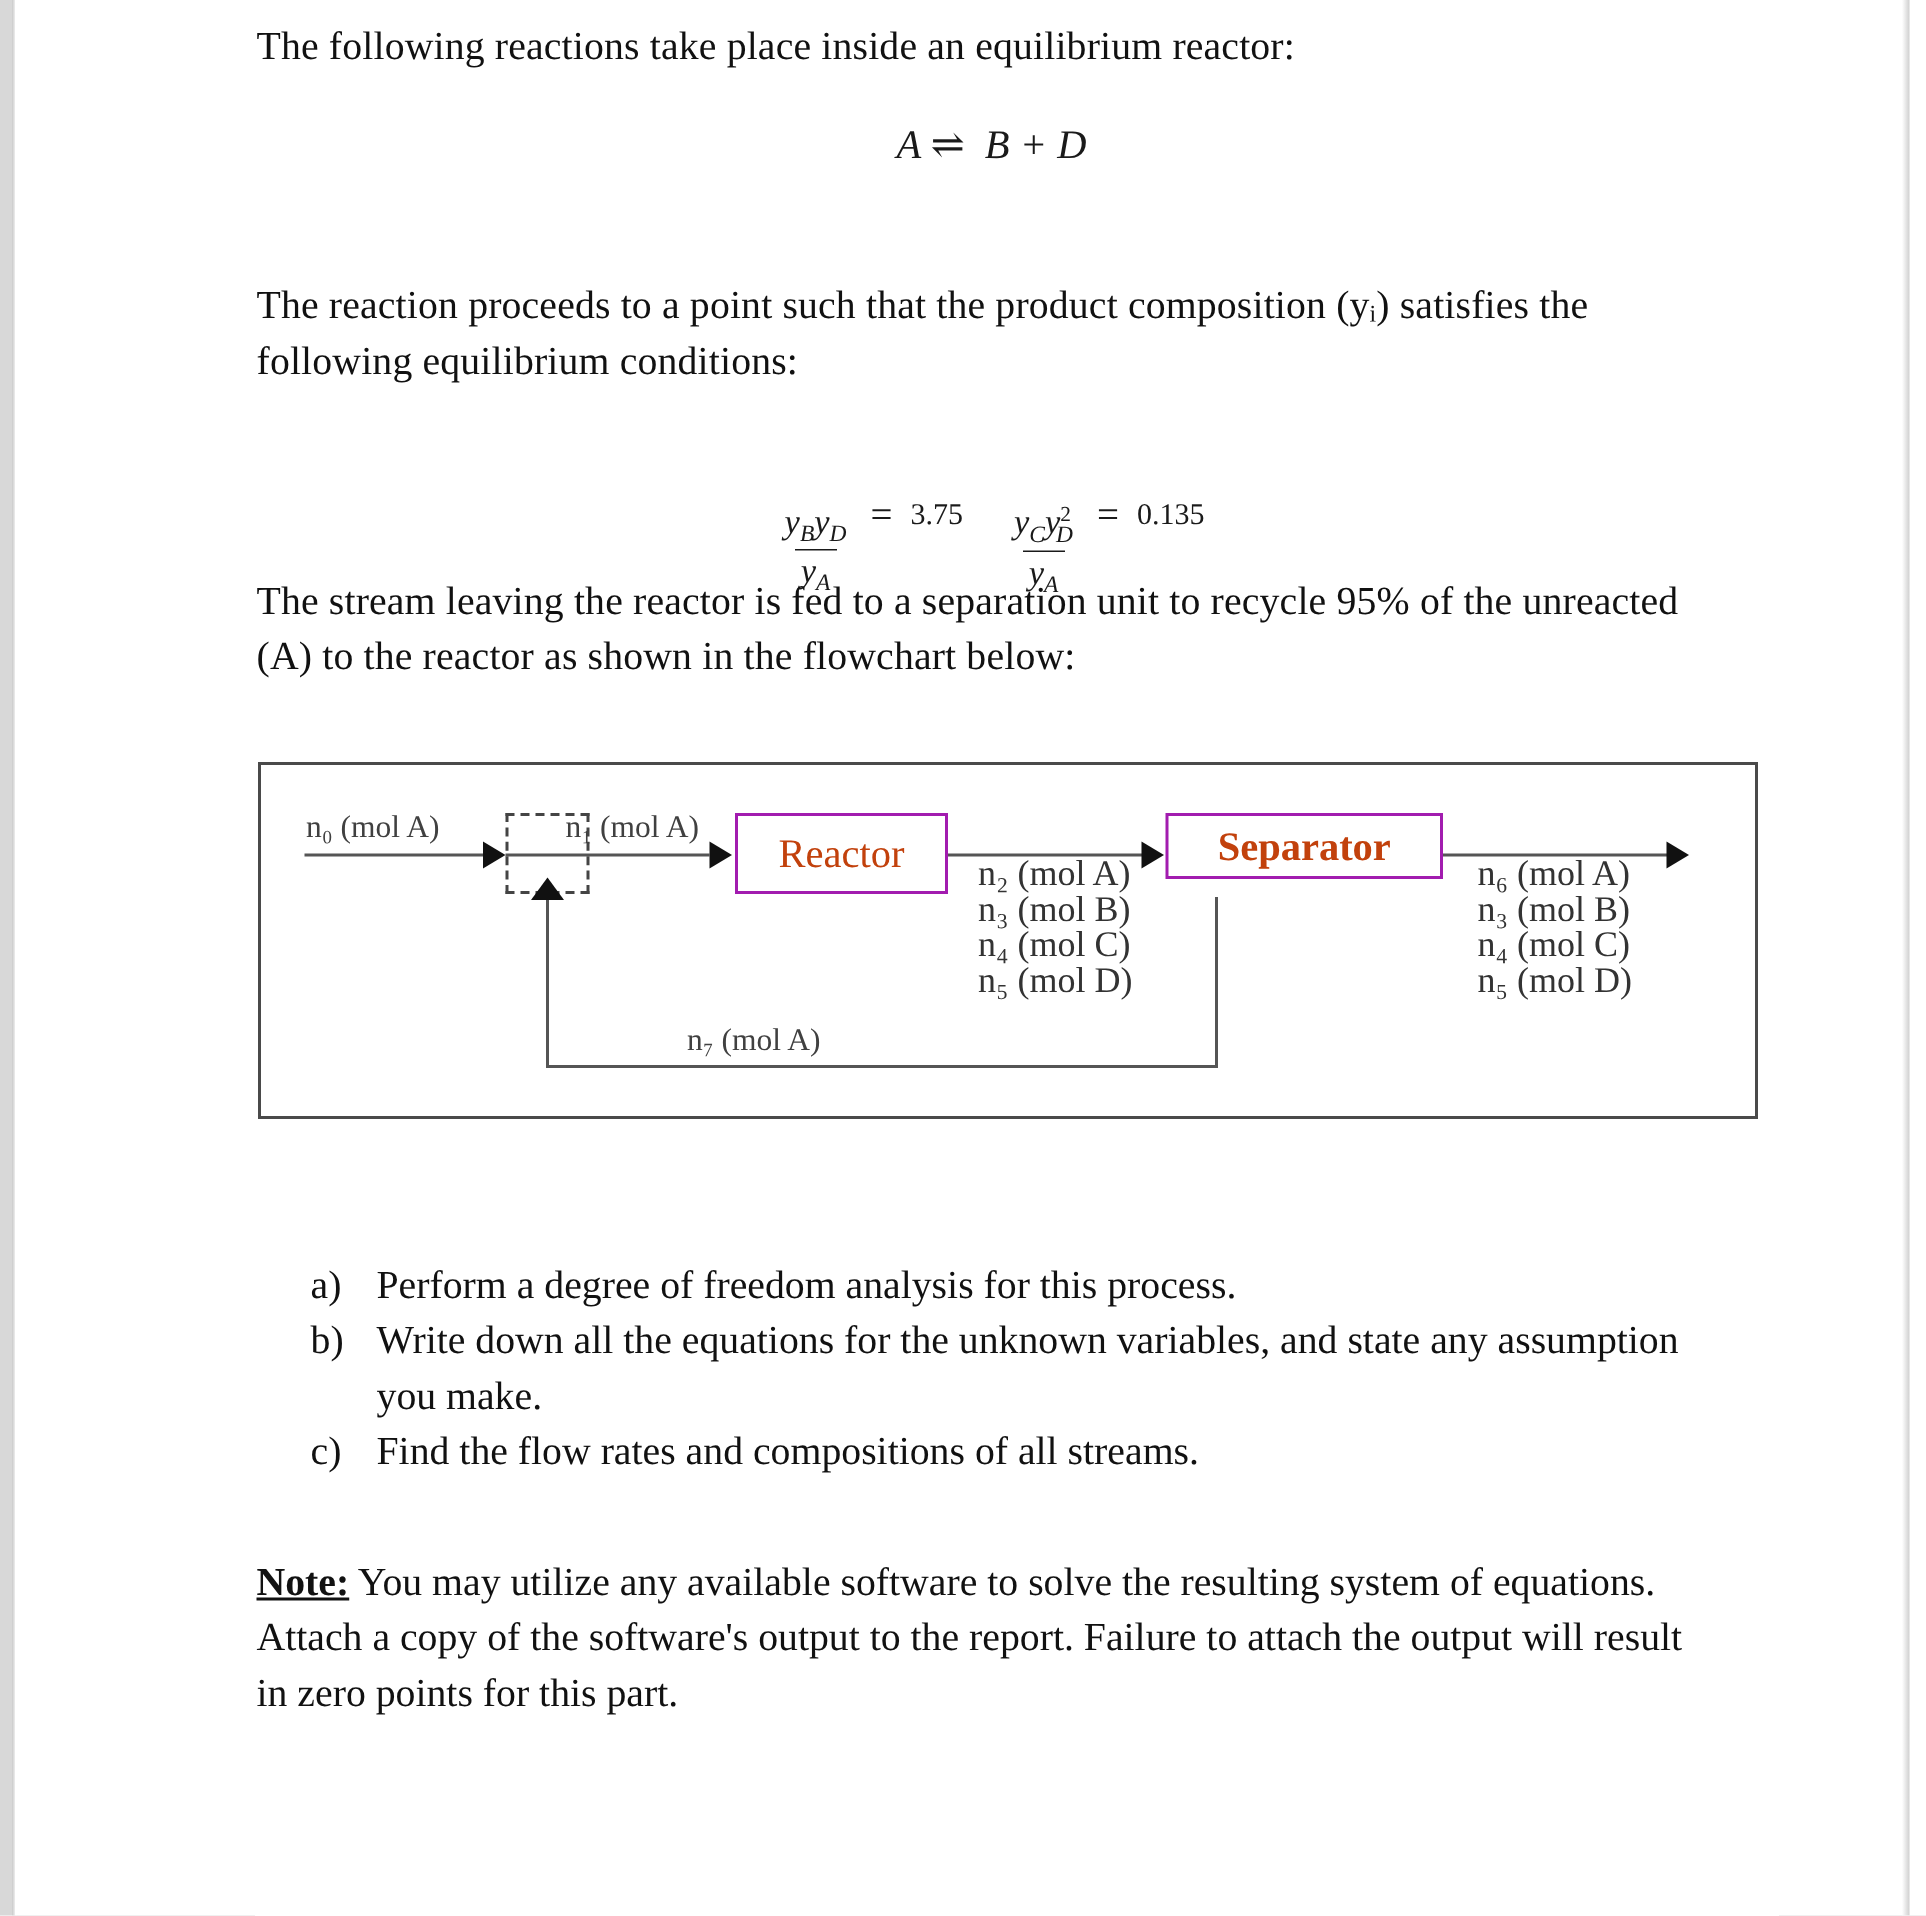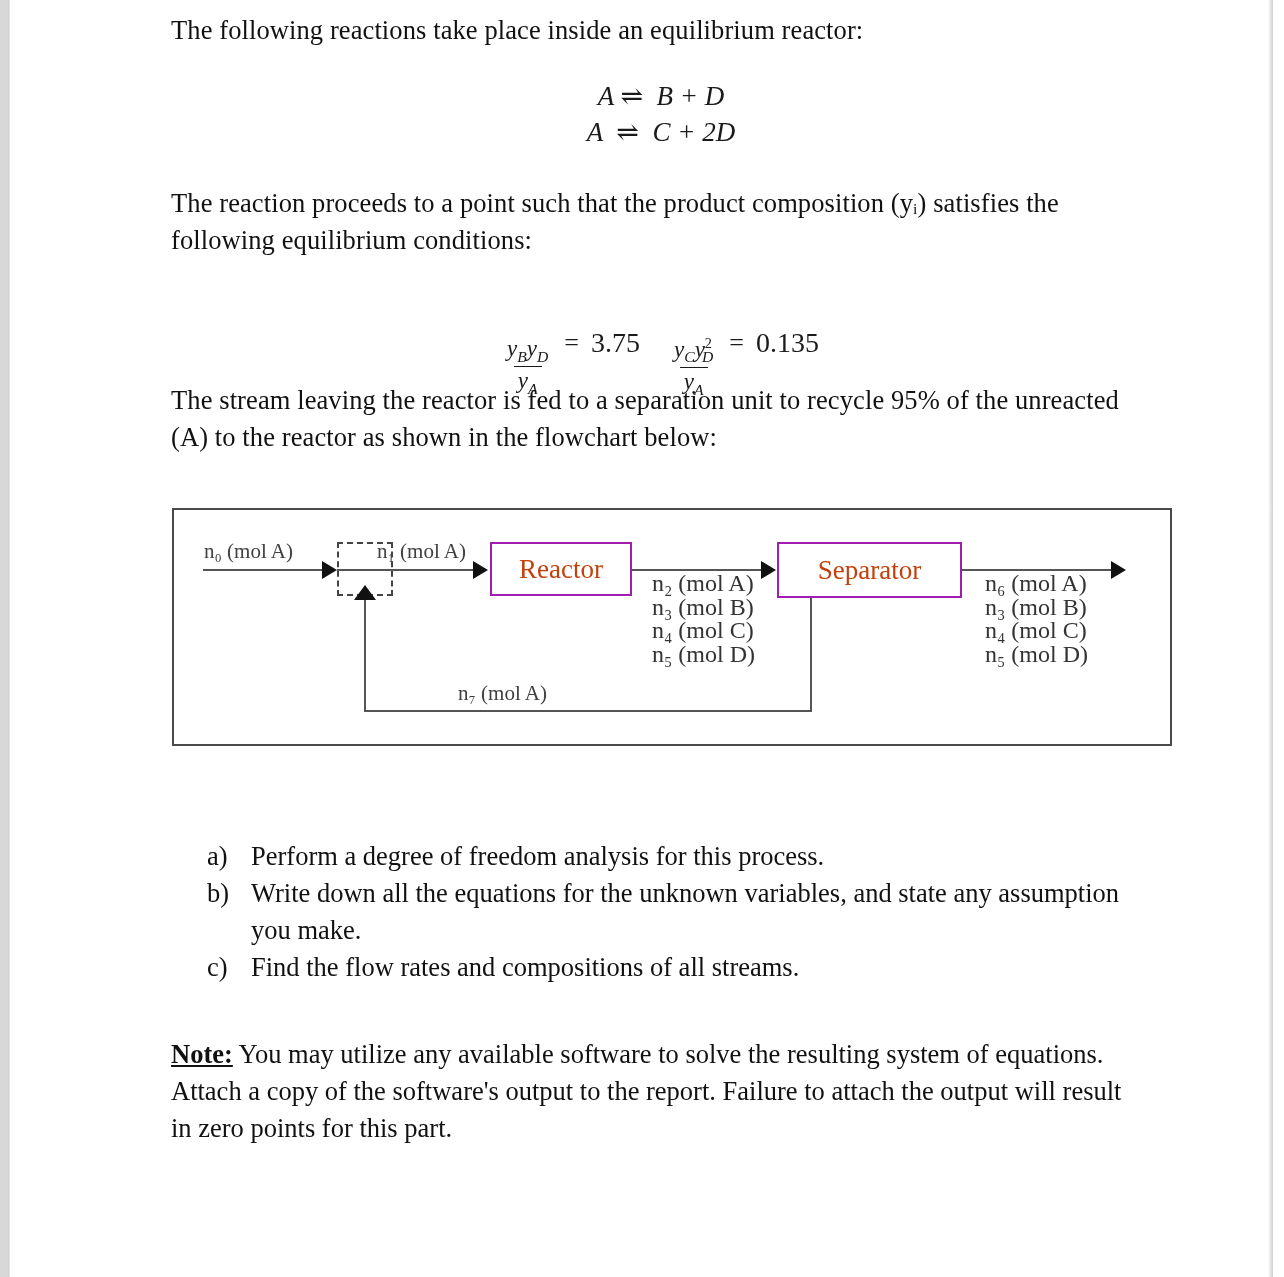--- a/index.html
+++ b/index.html
@@ -90,21 +90,21 @@
     flex-direction: column;
     align-items: center;
     font-style: italic;
     line-height: 1.05;
   }
   .frac .num { padding: 0 4px 1px 4px; font-size: 23px; margin-top: 48px; }
   .frac .den { padding: 2px 4px 0 4px; font-size: 23px; border-top: 1.6px solid #1a1a1a; }
   .frac sub { font-size: 0.68em; font-style: italic; }
   .frac sup { font-size: 0.62em; font-style: normal; }
   .eq-sign { font-size: 26px; font-style: normal; }
-  .eq-val { font-size: 28px; font-style: normal; }
+  .eq-val { font-size: 20px; font-style: normal; }
 
   .para3 { position: absolute; left: 10px; top: 382px; width: 960px; }
 
   
   .flowchart {
     position: absolute;
     left: 11px;
     top: 508px;
     width: 1000px;
     height: 238px;
@@ -119,21 +119,21 @@
     border: 2px solid #a21caf;
     background: #ffffff;
     display: flex;
     align-items: center;
     justify-content: center;
     font-size: 27px;
     color: #c2410c;
     box-sizing: border-box;
   }
   .unit-reactor { left: 316px; top: 32px; width: 142px; height: 54px; }
-  .unit-separator { left: 603px; top: 32px; width: 185px; height: 56px; }
+  .unit-separator { left: 603px; top: 32px; width: 185px; height: 44px; font-weight: bold; }
 
   .hline {
     position: absolute;
     height: 2px;
     background: #555555;
   }
   .vline {
     position: absolute;
     width: 2px;
     background: #555555;
@@ -204,21 +204,20 @@
 <div class="edge-shadow-left"></div>
 
 <div class="page">
 
   <div class="content">
 
     <p class="body-text intro">The following reactions take place inside an equilibrium reactor:</p>
 
     <div class="rxn-block">
       <div class="rxn-line">A ⇌  B + D</div>
-      <div class="rxn-line">A  ⇌  C + 2D</div>
     </div>
 
     <p class="body-text para2">The reaction proceeds to a point such that the product composition (yᵢ) satisfies the following equilibrium conditions:</p>
 
     <div class="eq-block">
 
       <div class="eq-group">
         <span class="frac">
           <span class="num"><span>y</span><sub>B</sub><span>y</span><sub>D</sub></span>
           <span class="den"><span>y</span><sub>A</sub></span>

